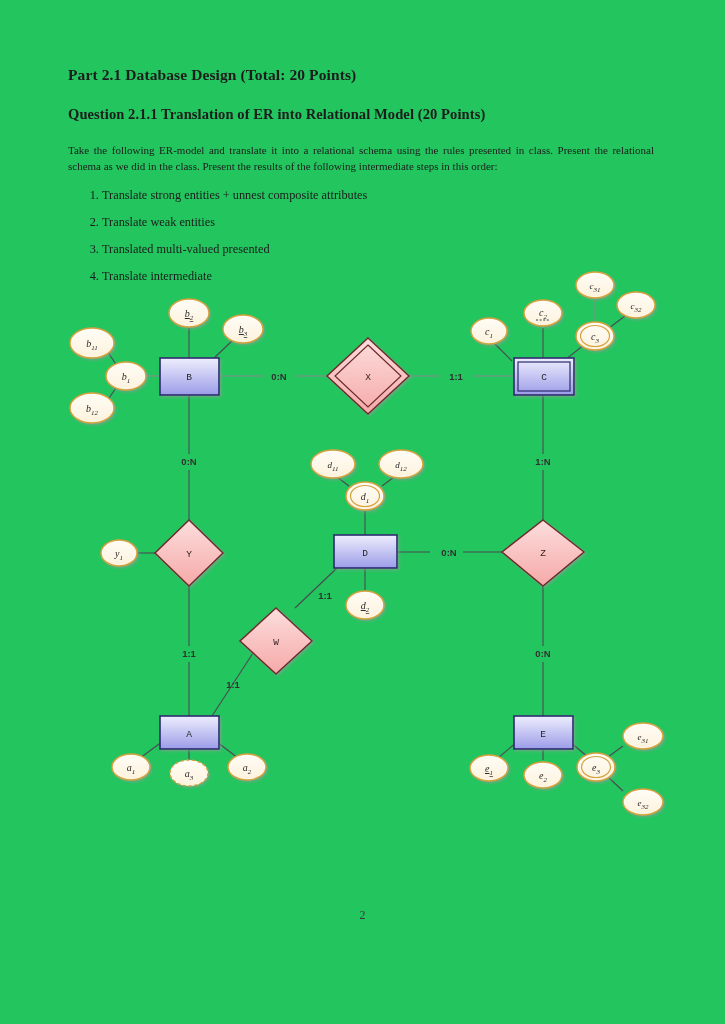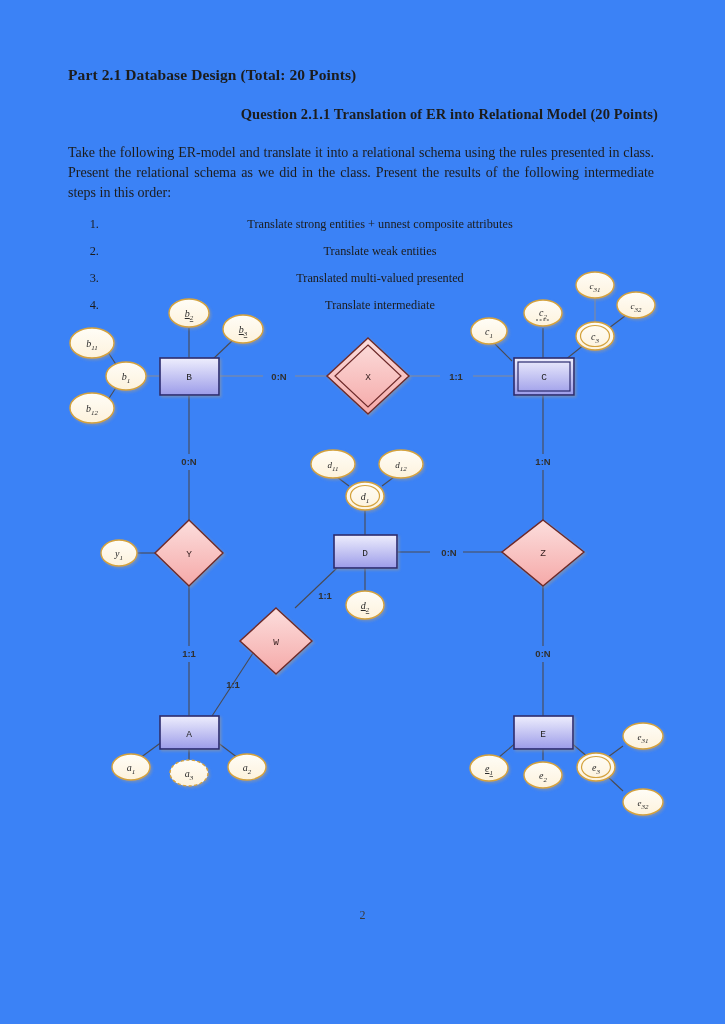--- a/index.html
+++ b/index.html
@@ -14,54 +14,52 @@
     position: relative;
     font-family: "Liberation Serif", serif;
     color: #1c1c1c;
     overflow: hidden;
   }
   .page {
     position: absolute;
     left: 0; top: 0;
     width: 725px;
     height: 1024px;
-    background: #3b82f6;
+    background: #22c55e;
   }
   .content {
     position: absolute;
     left: 68px;
     top: 66px;
     width: 590px;
   }
   h1.part-heading {
     font-family: "Liberation Serif", serif;
     font-size: 15.5px;
     font-weight: bold;
     margin: 0 0 22px 0;
     letter-spacing: 0.1px;
   }
   h2.question-heading {
     font-family: "Liberation Serif", serif;
     font-size: 14.5px;
     font-weight: bold;
     margin: 0 0 20px 0;
     letter-spacing: 0.1px;
-    text-align: right;
   }
   p.intro {
-    font-size: 14px;
+    font-size: 11px;
     line-height: 1.42;
     margin: 0 4px 14px 0;
     text-align: justify;
   }
   ol.steps {
     margin: 0;
     padding-left: 34px;
     font-size: 12.3px;
-    text-align: center;
   }
   ol.steps li {
     margin-bottom: 11px;
     line-height: 1.3;
   }
   .diagram-wrap {
     position: absolute;
     left: 0;
     top: 268px;
     width: 725px;

